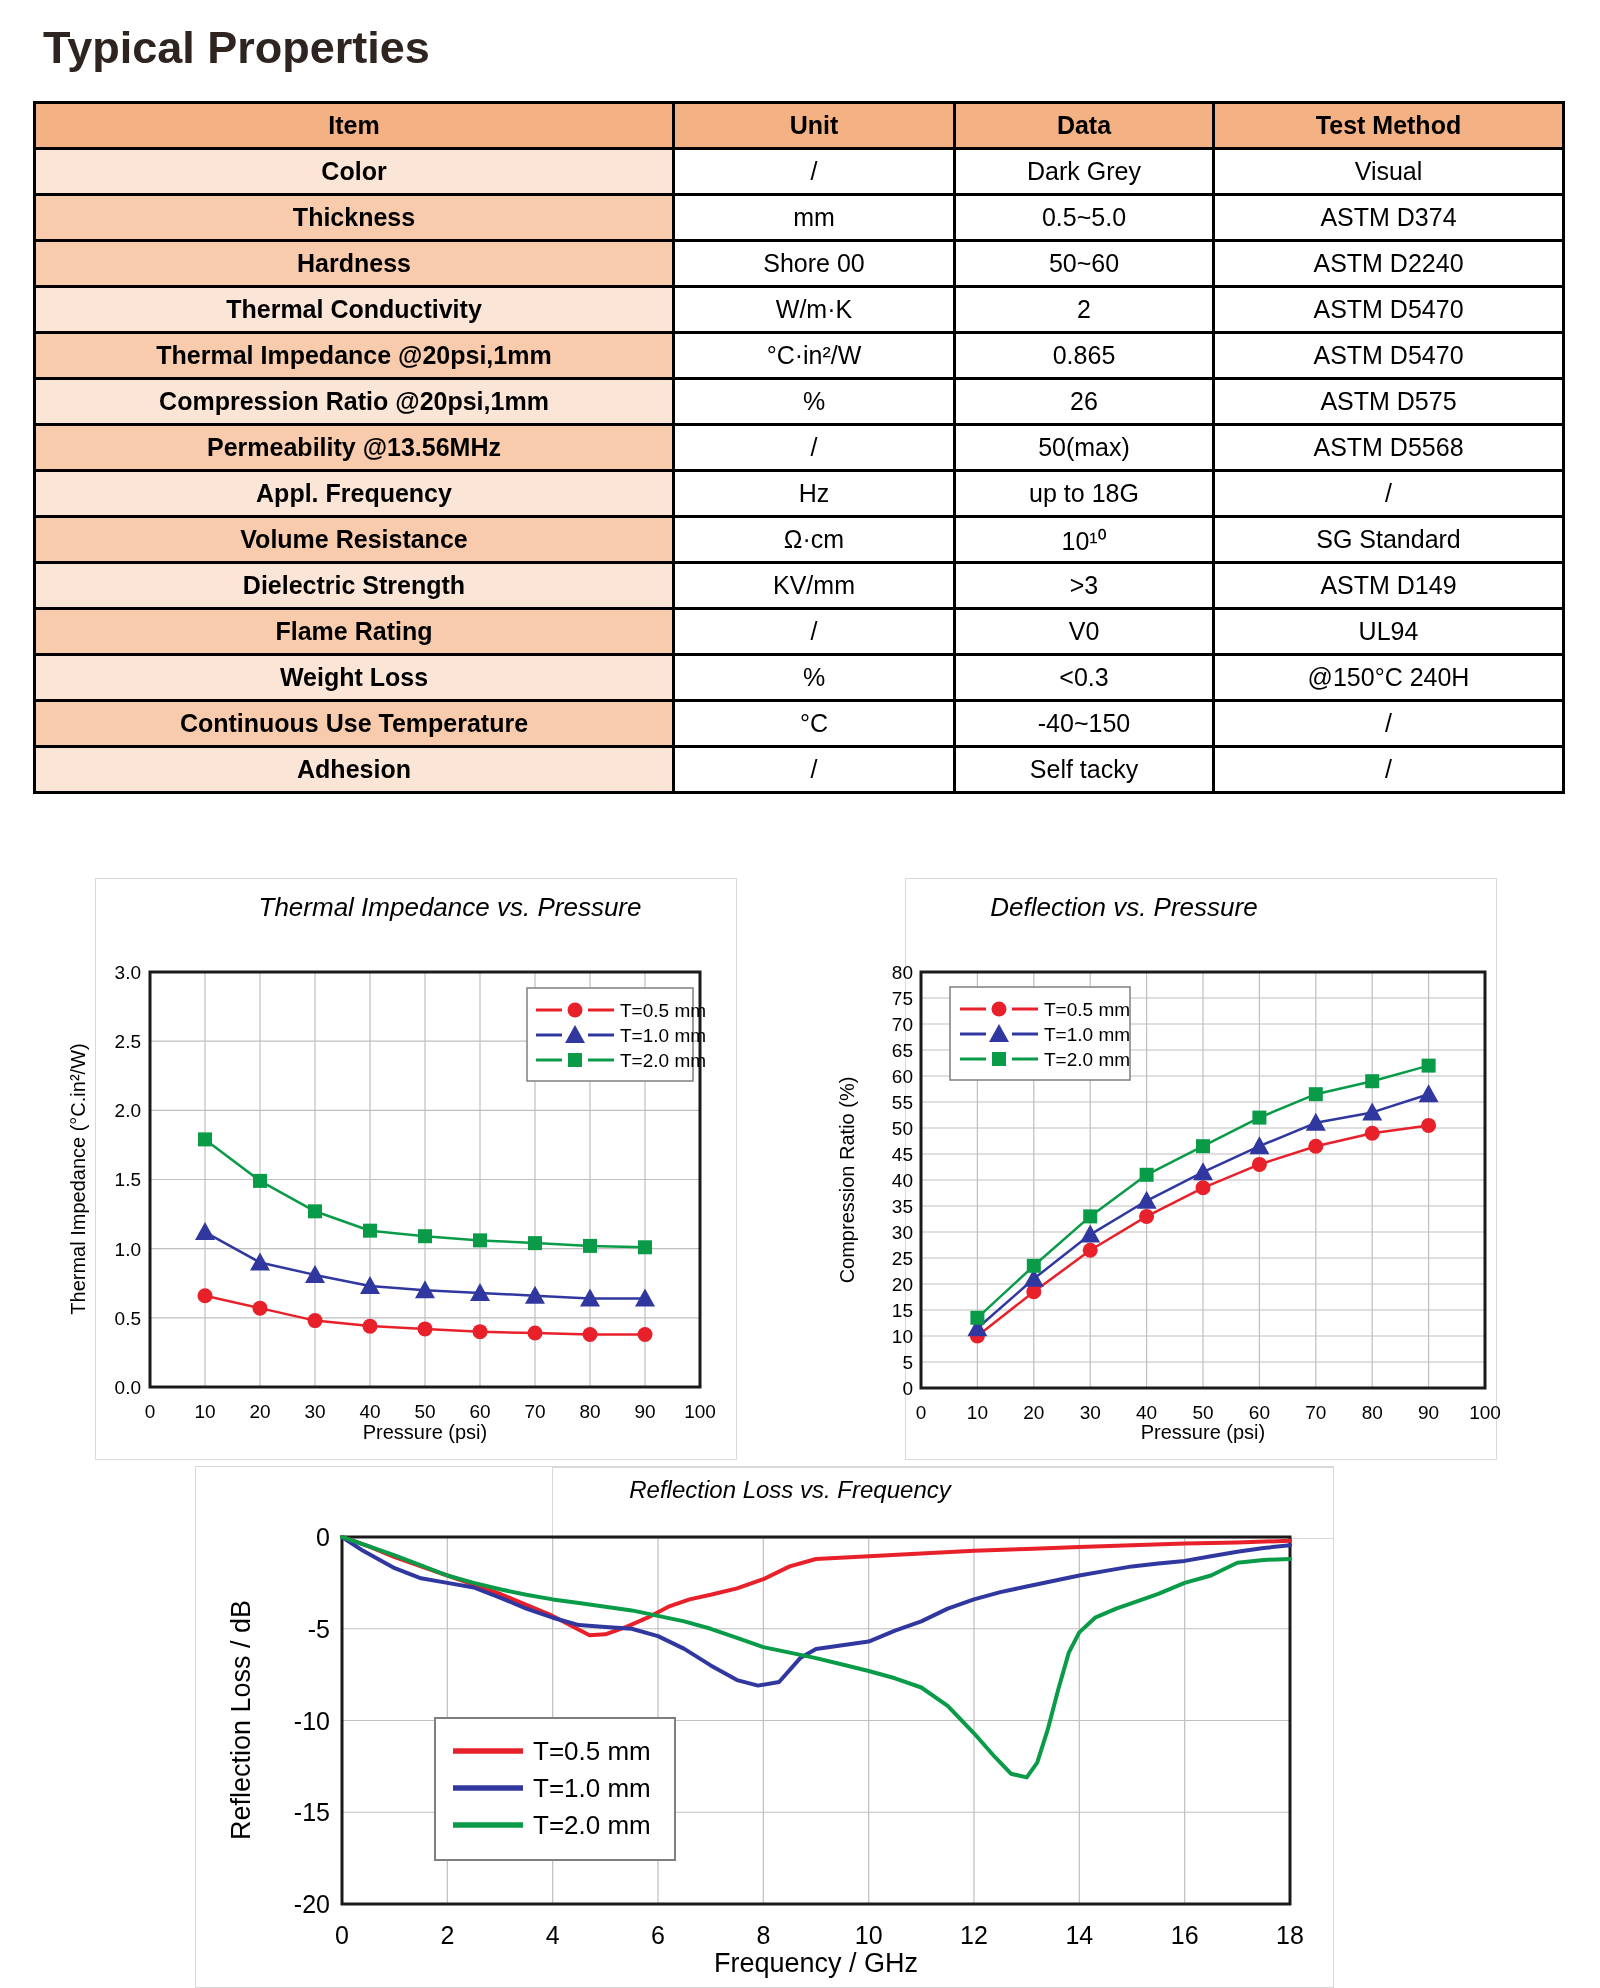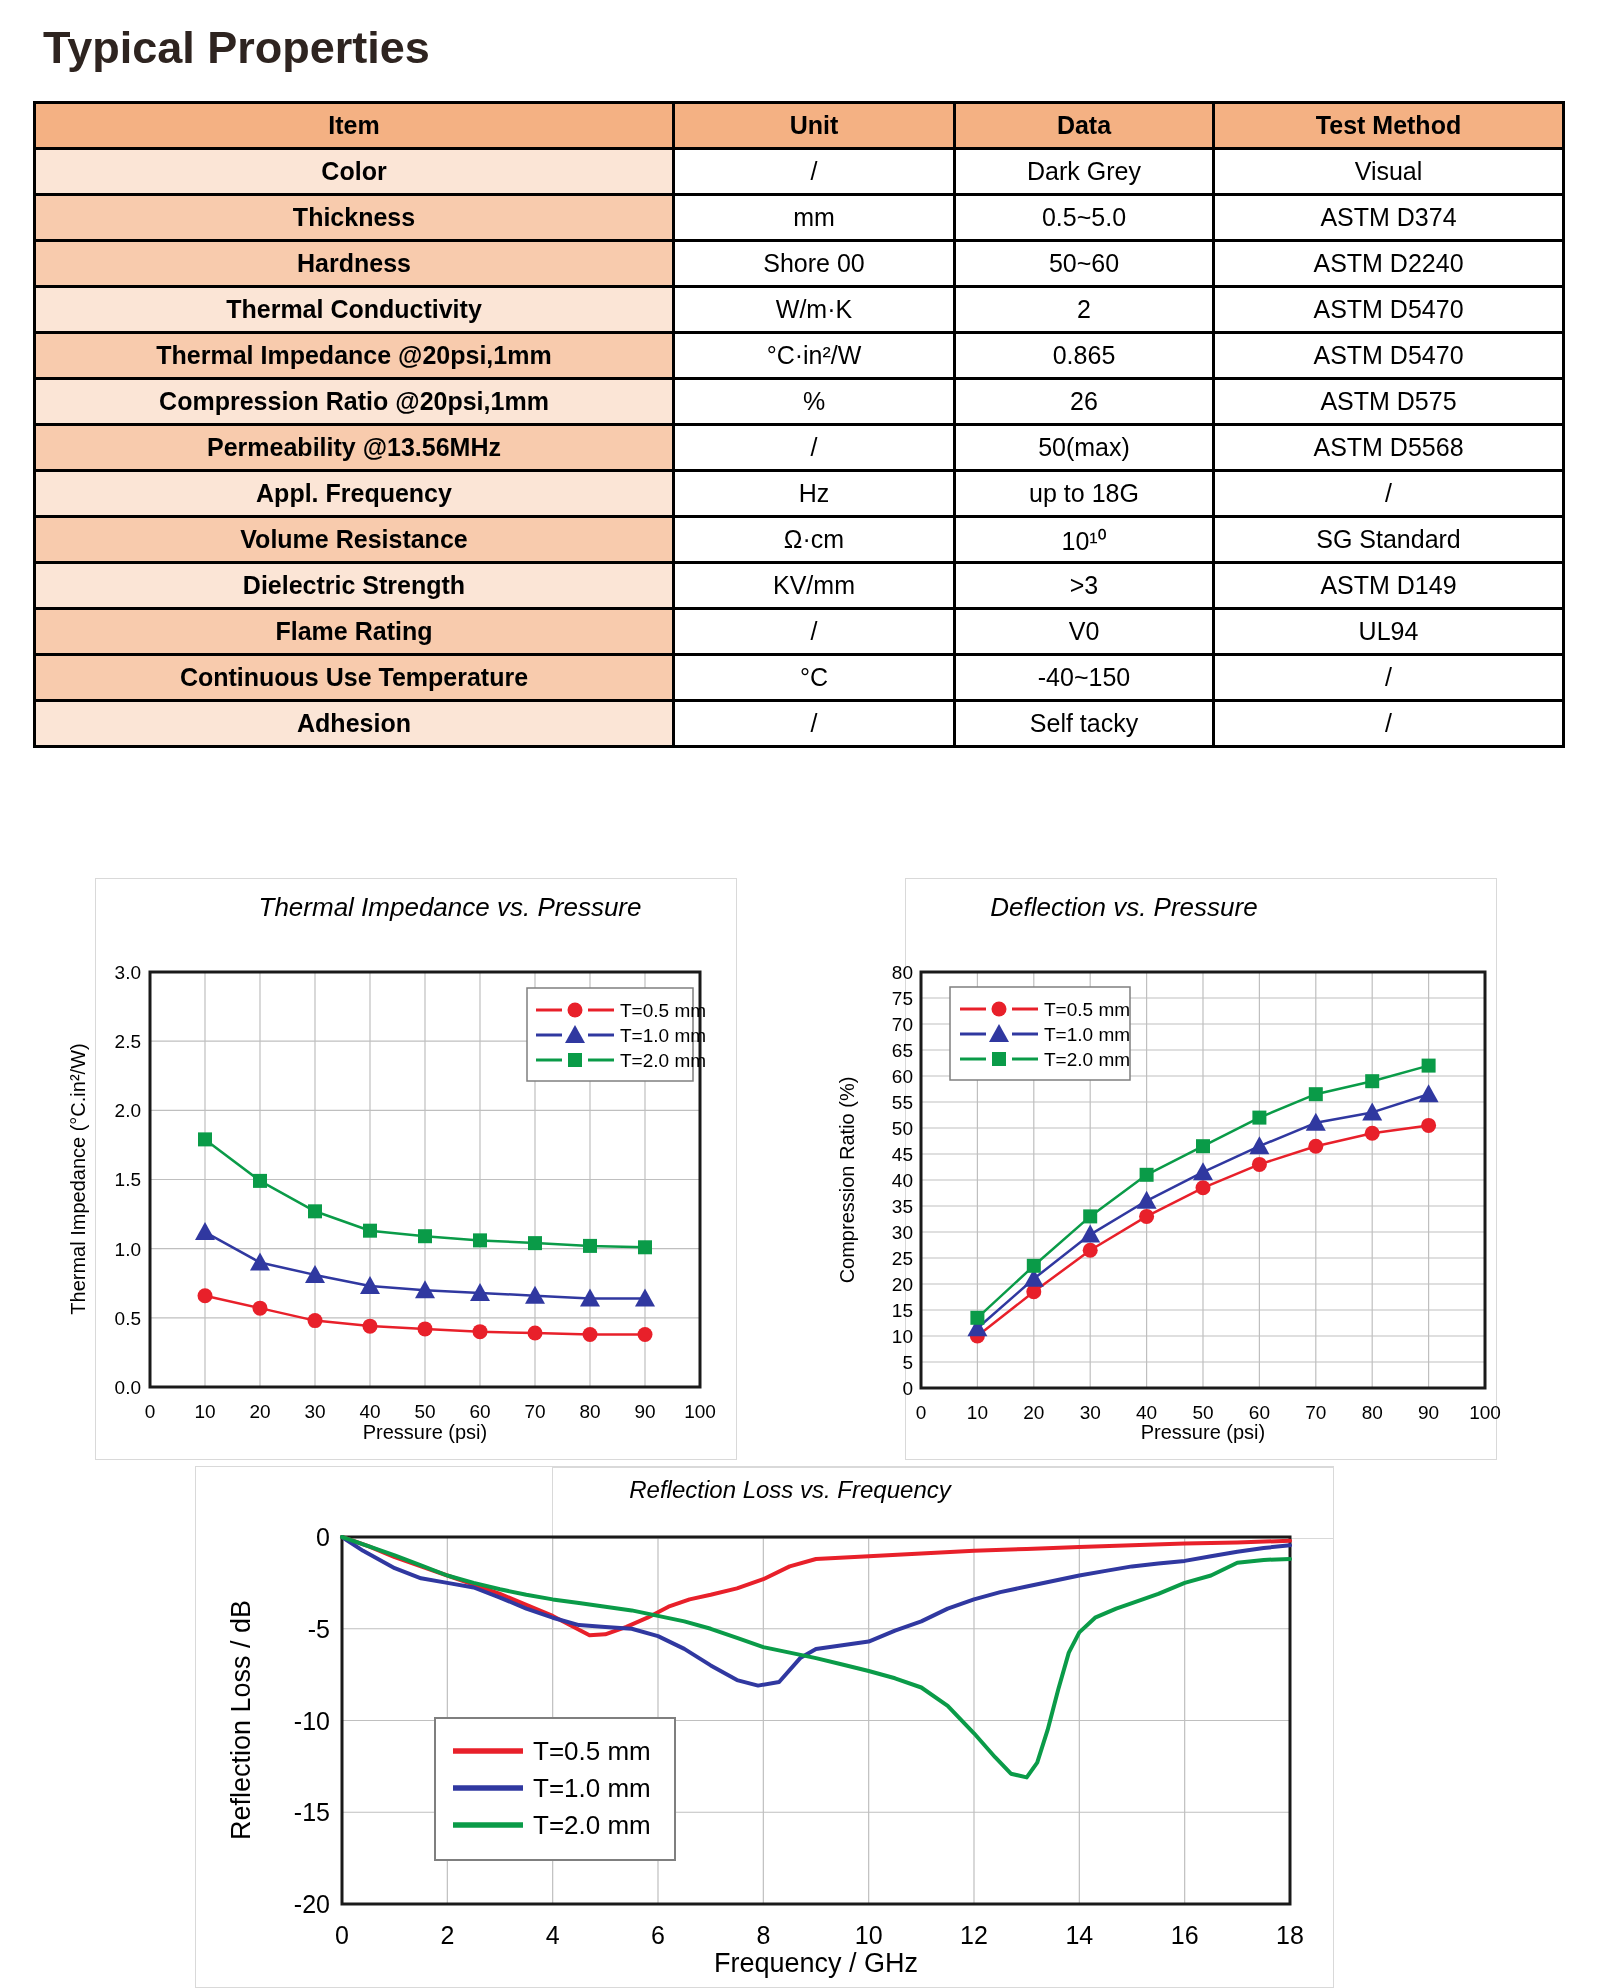--- a/index.html
+++ b/index.html
@@ -113,20 +113,26 @@
         <td class="unit">KV/mm</td>
         <td class="data">&gt;3</td>
         <td class="method">ASTM D149</td>
       </tr>
       <tr class="alt-dark">
         <td class="item">Flame Rating</td>
         <td class="unit">/</td>
         <td class="data">V0</td>
         <td class="method">UL94</td>
       </tr>
+      <tr class="alt-light">
+        <td class="item">Weight Loss</td>
+        <td class="unit">%</td>
+        <td class="data">&lt;0.3</td>
+        <td class="method">@150°C 240H</td>
+      </tr>
       <tr class="alt-dark">
         <td class="item">Continuous Use Temperature</td>
         <td class="unit">°C</td>
         <td class="data">-40~150</td>
         <td class="method">/</td>
       </tr>
       <tr class="alt-light">
         <td class="item">Adhesion</td>
         <td class="unit">/</td>
         <td class="data">Self tacky</td>

